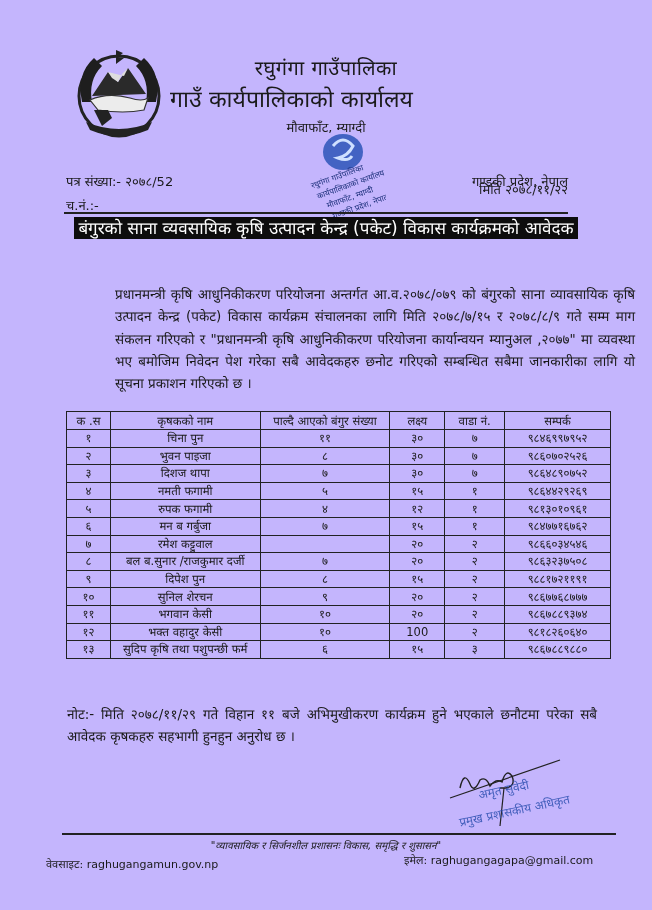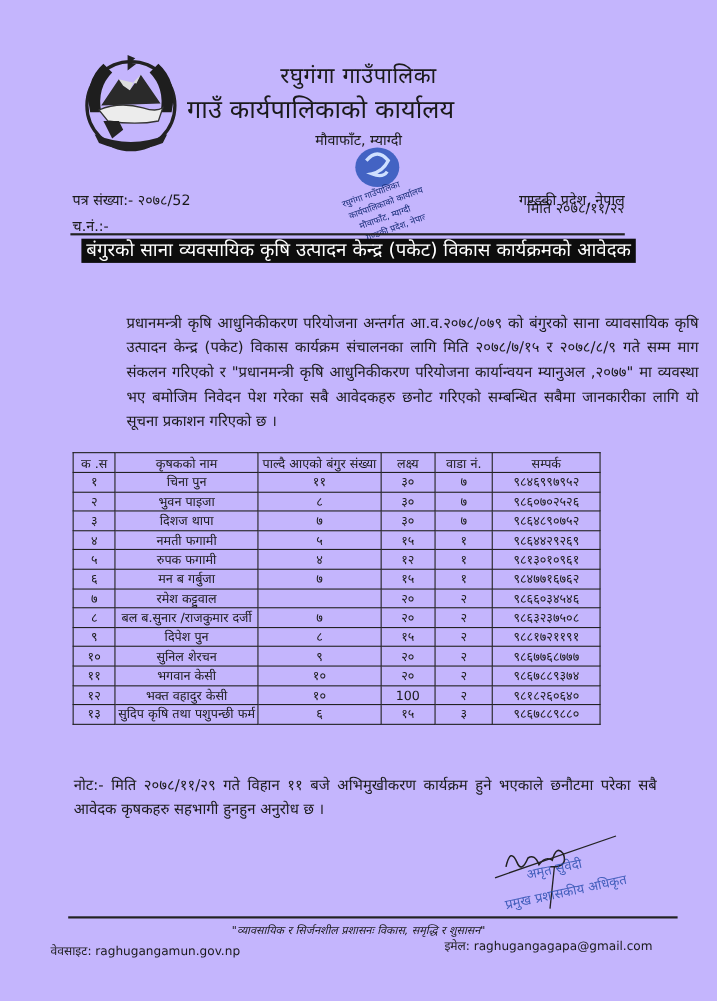--- a/index.html
+++ b/index.html
@@ -13,21 +13,21 @@
   .hdr2 { position:absolute; left:0; width:583px; top:82px; text-align:center; font-size:23px; font-weight:500; }
   .hdr3 { position:absolute; left:0; width:652px; top:118px; text-align:center; font-size:13px; }
   .stamp { position:absolute; left:300px; top:128px; width:86px; height:96px; }
   .ref-left { position:absolute; left:66px; font-size:13px; }
   .ref-right { position:absolute; right:84px; font-size:13px; text-align:right; }
   .rule { position:absolute; left:64px; right:84px; height:1.5px; background:#222; }
   .title-band { position:absolute; left:0; width:652px; text-align:center; }
   .title-band span { background:#0d0d0d; color:#fff; font-size:17px; padding:1px 4px; line-height:27px; display:inline; box-decoration-break:clone; -webkit-box-decoration-break:clone; }
   .para { position:absolute; left:67px; width:520px; top:283px; font-size:13.5px; line-height:22.3px; text-align:justify;margin-left:48px; }
   .tbl-caption { position:absolute; left:0; width:652px; top:394px; text-align:center; font-size:13px; }
-  table.list { position:absolute; left:66px; top:411px; width:480px; border-collapse:collapse; font-size:11.5px; }
+  table.list { position:absolute; left:66px; top:411px; width:545px; border-collapse:collapse; font-size:11.5px; }
   table.list th, table.list td { border:1px solid #222; text-align:center; padding:0; height:16.6px; line-height:16px; font-weight:normal; }
   table.list th { height:17px; }
   .note { position:absolute; left:67px; width:530px; top:703px; font-size:13.5px; line-height:22px; text-align:justify; }
   .sig { position:absolute; left:440px; top:758px; width:180px; height:70px; }
   .sig-name { position:absolute; left:478px; top:781px; color:#2c4fb0; font-size:12px; transform:rotate(-12deg); opacity:0.85; }
   .sig-title { position:absolute; left:458px; top:802px; color:#2c4fb0; font-size:12px; transform:rotate(-12deg); opacity:0.85; }
   .footer-rule { position:absolute; left:62px; right:36px; top:833px; height:2px; background:#222; }
   .motto { position:absolute; left:0; width:652px; top:838px; text-align:center; font-size:10px; font-style:italic; }
   .website { position:absolute; left:46px; top:856px; font-size:11px; }
   .email { position:absolute; left:404px; top:852px; font-size:11px; }

